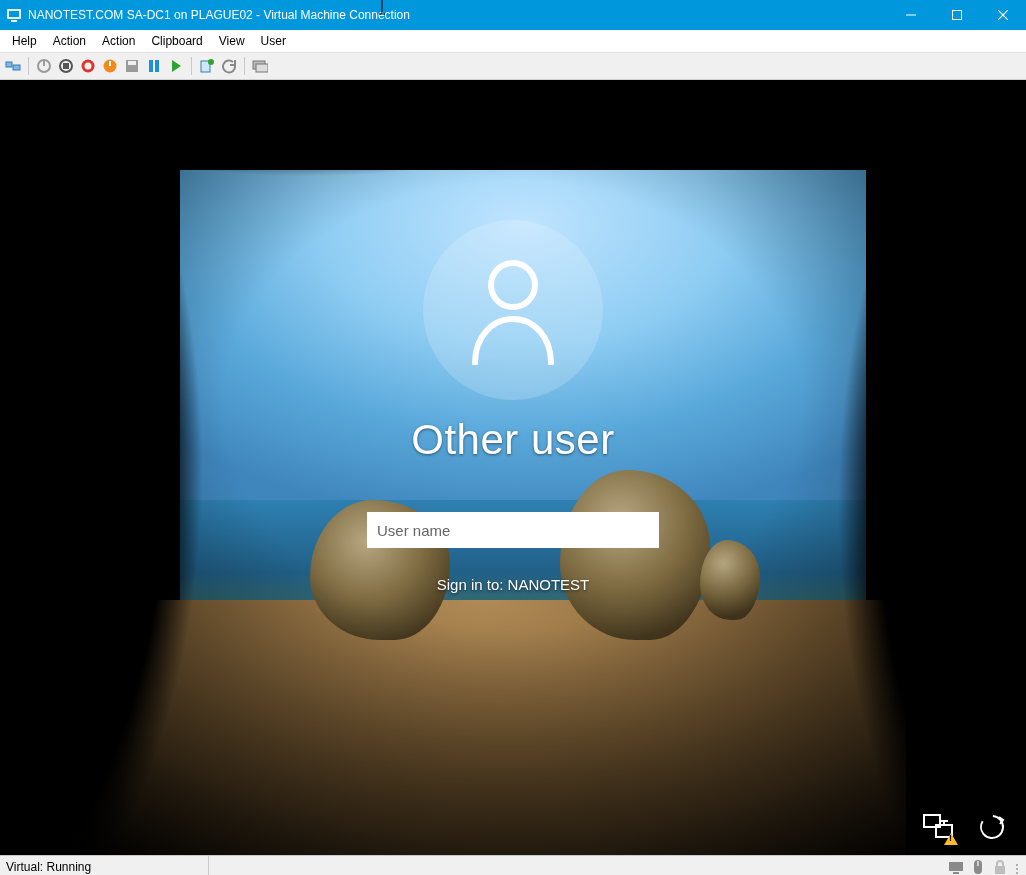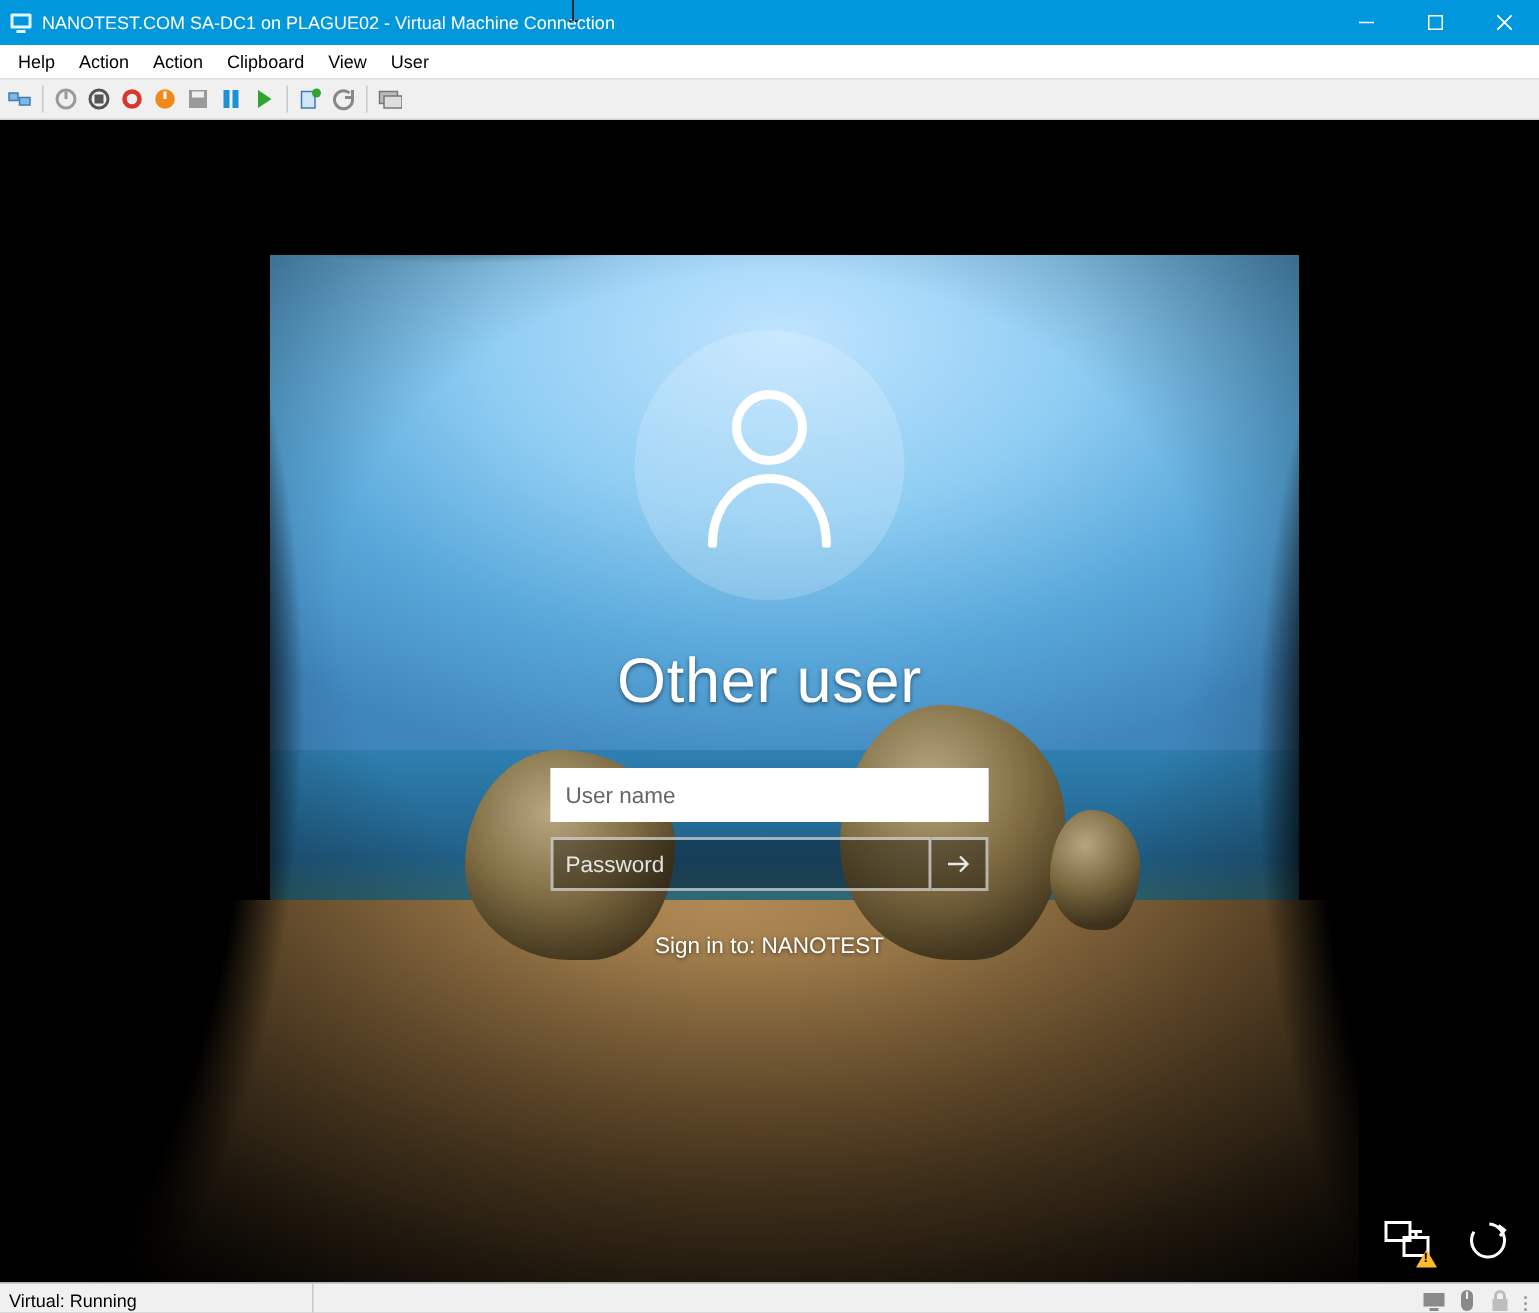--- a/index.html
+++ b/index.html
@@ -150,30 +150,30 @@
     color: #fff;
   }
   .avatar {
     width: 180px; height: 180px;
     border-radius: 50%;
     background: rgba(255,255,255,0.18);
     display: flex; align-items: center; justify-content: center;
   }
   .avatar svg { width: 96px; height: 110px; }
   .user-title {
-    margin-top: 30px;
+    margin-top: 16px;
     font-size: 42px;
     font-weight: 300;
     letter-spacing: .5px;
     color: #fff;
     text-shadow: 0 1px 3px rgba(0,0,0,.5);
     text-align: right;
   }
   .field-row {
-    margin-top: 34px;
+    margin-top: 48px;
     width: 292px;
     display: flex;
   }
   .field-row.second { margin-top: 10px; }
   .text-input {
     flex: 1;
     height: 32px;
     border: 2px solid rgba(255,255,255,.6);
     background: #fff;
     color: #333;
@@ -390,28 +390,20 @@
         <circle cx="48" cy="30" r="22" fill="none" stroke="#fff" stroke-width="6"></circle>
         <path d="M10 108c0-26 17-44 38-44s38 18 38 44" fill="none" stroke="#fff" stroke-width="6" stroke-linecap="round"></path>
       </svg>
     </div>
     <div class="user-title">Other user</div>
 
     <div class="field-row">
       <input class="text-input" type="text" placeholder="User name" style="">
     </div>
 
-    <div class="field-row second">
-      <input class="text-input pwd" type="password" placeholder="Password" style="">
-      <div class="submit-btn">
-        <svg viewBox="0 0 20 20">
-            <path d="M3 10h12M11 5l5 5-5 5" fill="none" stroke="#e8e8e8" stroke-width="1.6"></path>
-          </svg>
-      </div>
-    </div>
 
     <div class="signin-to">Sign in to: NANOTEST</div>
   </div>
 
   <div class="bl-icons">
     <div class="bico">
       <svg viewBox="0 0 32 28">
         <rect x="2" y="2" width="16" height="12" fill="none" stroke="#fff" stroke-width="2"></rect>
         <rect x="14" y="12" width="16" height="12" fill="none" stroke="#fff" stroke-width="2"></rect>
         <path d="M18 8h8M22 8v4" stroke="#fff" stroke-width="2"></path>

